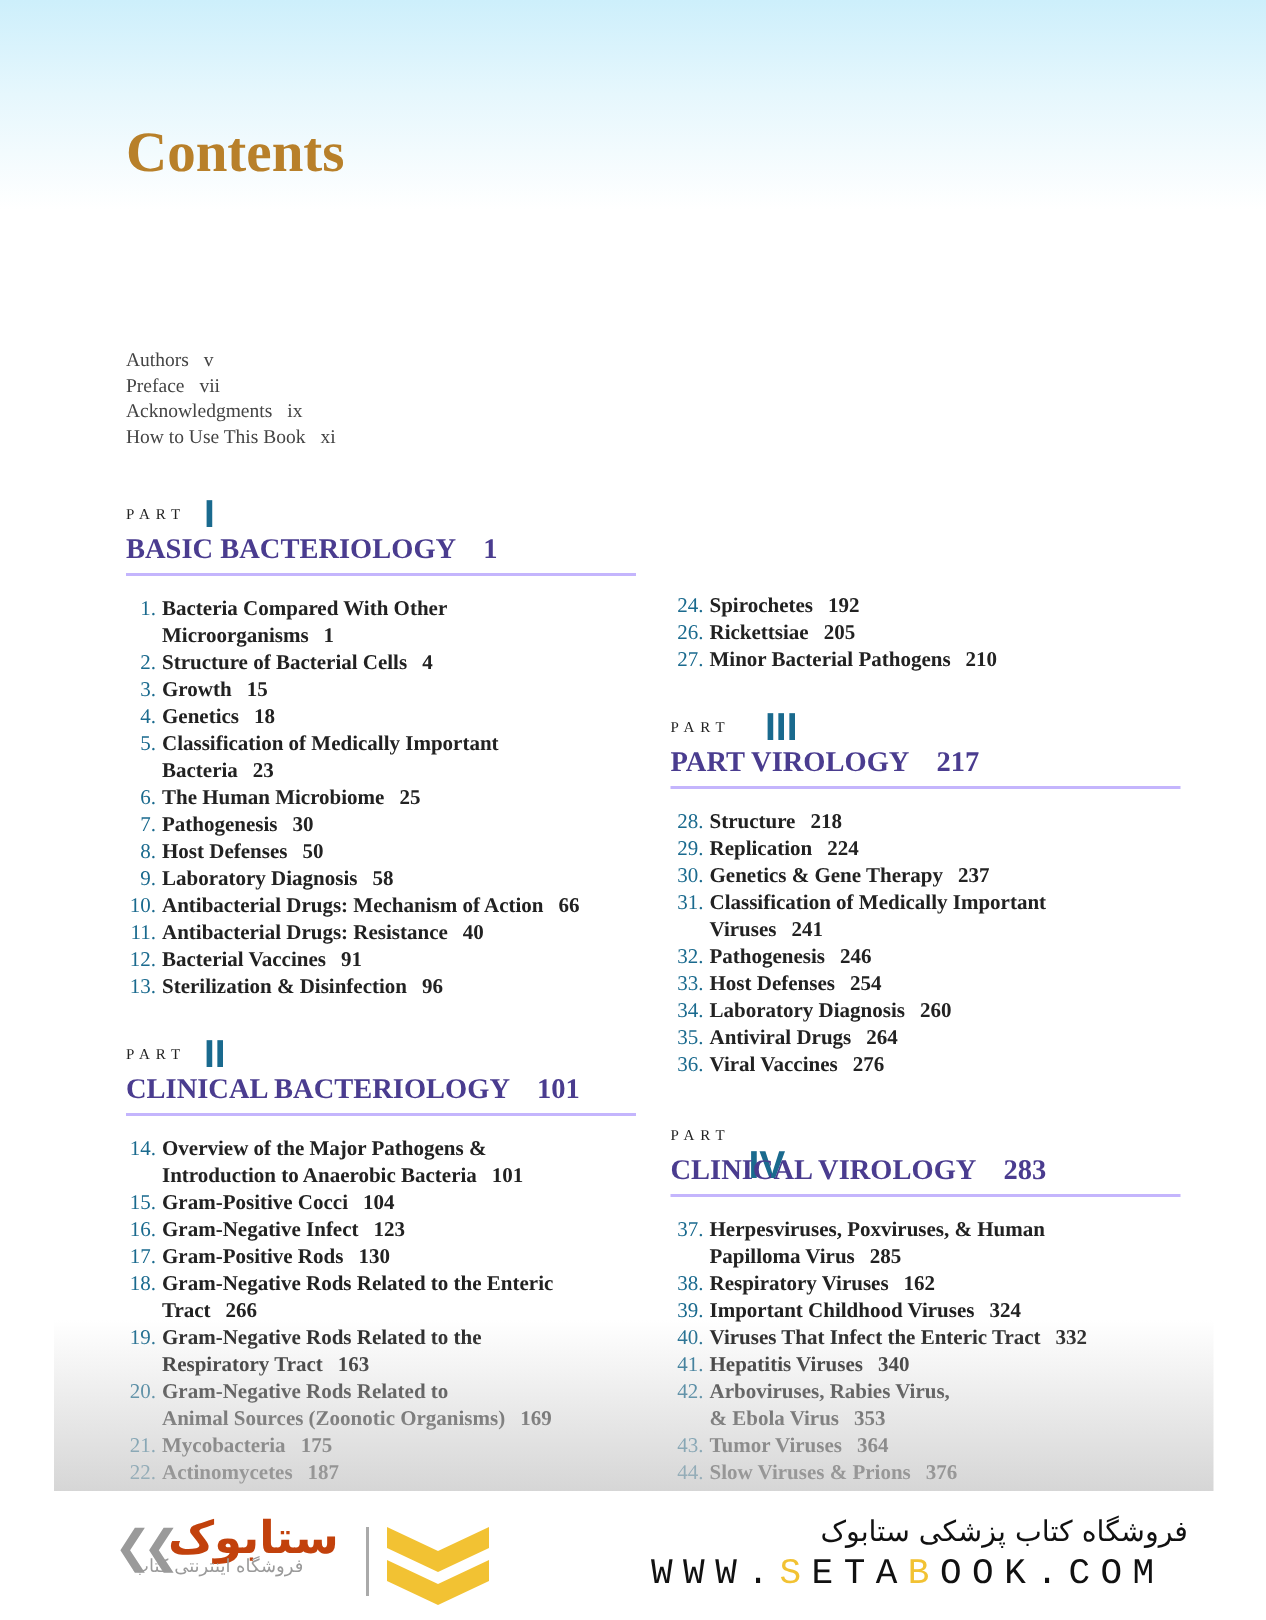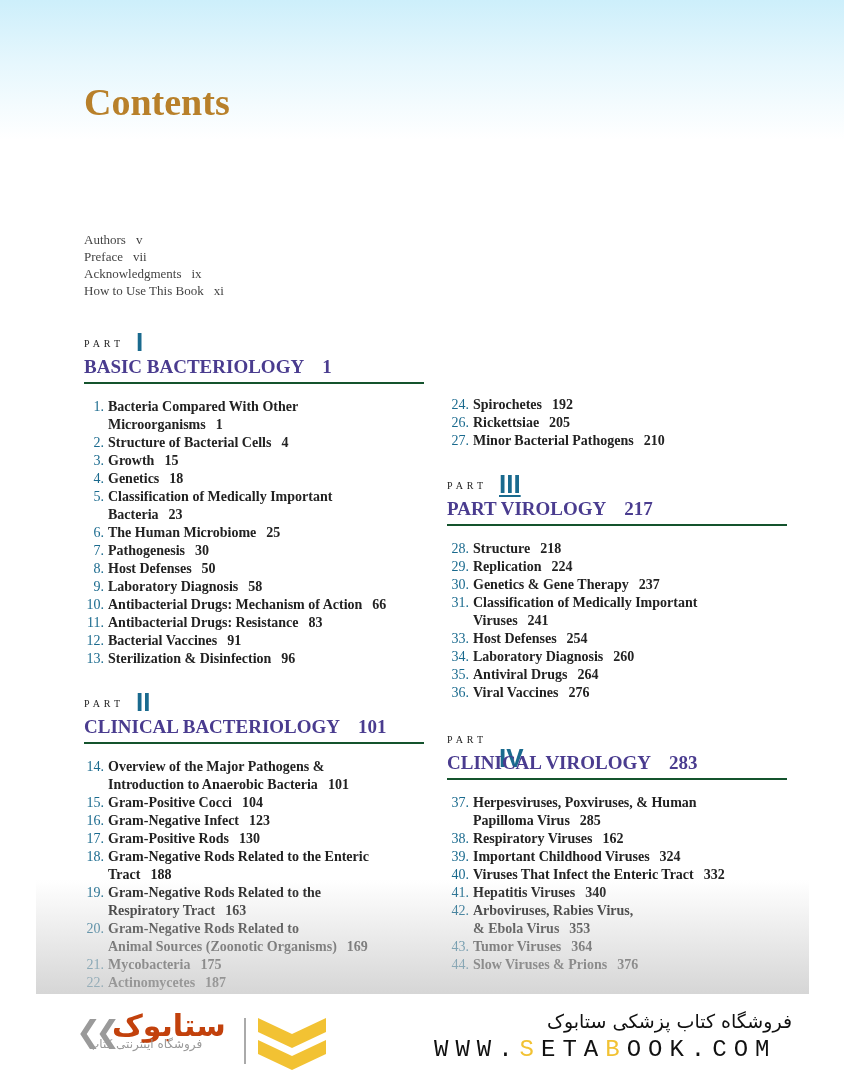--- a/index.html
+++ b/index.html
@@ -26,21 +26,21 @@
   .part-label {
     position: absolute; left: 0; top: 12px;
     font-size: 10px; letter-spacing: 4px; color: #222; font-family: "Liberation Serif", serif;
   }
   .part-numeral {
     position: absolute; top: -4px;
     font-family: "Liberation Sans", sans-serif; font-weight: bold; font-size: 26px;
     color: #1a6a8e; line-height: 28px;
   }
   .part-title-row {
-    position: relative; height: 28px; border-bottom: 2px solid #14532d;
+    position: relative; height: 28px; border-bottom: 2px solid #c4b5fd;
   }
   .part-title {
     position: absolute; left: 0; top: 2px;
     font-size: 19px; font-weight: bold; color: #4a3c8f; white-space: nowrap;
   }
   .part-title .pg { margin-left: 18px; }
   .chapters { margin-top: 12px; }
   .ch {
     position: relative; padding-left: 26px; font-size: 14px; font-weight: bold;
     color: #222; line-height: 18px; white-space: nowrap;
@@ -112,65 +112,66 @@
     <div class="ch"><span class="num">1.</span><span>Bacteria Compared With Other</span><span class="line2"><span>Microorganisms</span><span class="pg">1</span></span></div>
     <div class="ch"><span class="num">2.</span><span>Structure of Bacterial Cells</span><span class="pg">4</span></div>
     <div class="ch"><span class="num">3.</span><span>Growth</span><span class="pg">15</span></div>
     <div class="ch"><span class="num">4.</span><span>Genetics</span><span class="pg">18</span></div>
     <div class="ch"><span class="num">5.</span><span>Classification of Medically Important</span><span class="line2"><span>Bacteria</span><span class="pg">23</span></span></div>
     <div class="ch"><span class="num">6.</span><span>The Human Microbiome</span><span class="pg">25</span></div>
     <div class="ch"><span class="num">7.</span><span>Pathogenesis</span><span class="pg">30</span></div>
     <div class="ch"><span class="num">8.</span><span>Host Defenses</span><span class="pg">50</span></div>
     <div class="ch"><span class="num">9.</span><span>Laboratory Diagnosis</span><span class="pg">58</span></div>
     <div class="ch"><span class="num">10.</span><span>Antibacterial Drugs: Mechanism of Action</span><span class="pg">66</span></div>
-    <div class="ch"><span class="num">11.</span><span>Antibacterial Drugs: Resistance</span><span class="pg">83</span></div>
+    <div class="ch"><span class="num">11.</span><span>Antibacterial Drugs: Resistance</span><span class="pg">40</span></div>
     <div class="ch"><span class="num">12.</span><span>Bacterial Vaccines</span><span class="pg">91</span></div>
     <div class="ch"><span class="num">13.</span><span>Sterilization &amp; Disinfection</span><span class="pg">96</span></div>
   </div>
 
   <div class="part-head" style="height:20px; margin-top:22px;">
     <span class="part-label" style="top:8px;">PART</span>
     <span class="part-numeral" style="left:52px; top:-2px;">II</span>
   </div>
   <div class="part-title-row" style="margin-top:4px;">
     <span class="part-title"><span>CLINICAL BACTERIOLOGY</span><span class="pg">101</span></span>
   </div>
   <div class="chapters" style="margin-top:14px; margin-left:-2px;">
     <div class="ch"><span class="num">14.</span><span>Overview of the Major Pathogens &amp;</span><span class="line2"><span>Introduction to Anaerobic Bacteria</span><span class="pg">101</span></span></div>
     <div class="ch"><span class="num">15.</span><span>Gram-Positive Cocci</span><span class="pg">104</span></div>
     <div class="ch"><span class="num">16.</span><span>Gram-Negative Infect</span><span class="pg">123</span></div>
     <div class="ch"><span class="num">17.</span><span>Gram-Positive Rods</span><span class="pg">130</span></div>
-    <div class="ch"><span class="num">18.</span><span>Gram-Negative Rods Related to the Enteric</span><span class="line2"><span>Tract</span><span class="pg">188</span></span></div>
+    <div class="ch"><span class="num">18.</span><span>Gram-Negative Rods Related to the Enteric</span><span class="line2"><span>Tract</span><span class="pg">266</span></span></div>
     <div class="ch"><span class="num">19.</span><span>Gram-Negative Rods Related to the</span><span class="line2"><span>Respiratory Tract</span><span class="pg">163</span></span></div>
     <div class="ch"><span class="num">20.</span><span>Gram-Negative Rods Related to</span><span class="line2"><span>Animal Sources (Zoonotic Organisms)</span><span class="pg">169</span></span></div>
     <div class="ch"><span class="num">21.</span><span>Mycobacteria</span><span class="pg">175</span></div>
     <div class="ch"><span class="num">22.</span><span>Actinomycetes</span><span class="pg">187</span></div>
     <div class="ch"><span class="num">23.</span><span>Mycoplasmas</span><span class="pg">190</span></div>
   </div>
 </div>
 
 <div class="column" style="left:447px; top:396px;">
   <div class="chapters" style="margin-top:0;">
     <div class="ch"><span class="num">24.</span><span>Spirochetes</span><span class="pg">192</span></div>
     <div class="ch"><span class="num">26.</span><span>Rickettsiae</span><span class="pg">205</span></div>
     <div class="ch"><span class="num">27.</span><span>Minor Bacterial Pathogens</span><span class="pg">210</span></div>
   </div>
 
   <div class="part-head" style="height:20px; margin-top:22px;">
     <span class="part-label" style="top:8px;">PART</span>
-    <span class="part-numeral" style="left:52px; top:-2px;text-decoration:underline;">III</span>
+    <span class="part-numeral" style="left:63px; top:-2px;">III</span>
   </div>
   <div class="part-title-row" style="margin-top:4px;">
     <span class="part-title"><span>PART VIROLOGY</span><span class="pg">217</span></span>
   </div>
   <div class="chapters" style="margin-top:14px;">
     <div class="ch"><span class="num">28.</span><span>Structure</span><span class="pg">218</span></div>
     <div class="ch"><span class="num">29.</span><span>Replication</span><span class="pg">224</span></div>
     <div class="ch"><span class="num">30.</span><span>Genetics &amp; Gene Therapy</span><span class="pg">237</span></div>
     <div class="ch"><span class="num">31.</span><span>Classification of Medically Important</span><span class="line2"><span>Viruses</span><span class="pg">241</span></span></div>
+    <div class="ch"><span class="num">32.</span><span>Pathogenesis</span><span class="pg">246</span></div>
     <div class="ch"><span class="num">33.</span><span>Host Defenses</span><span class="pg">254</span></div>
     <div class="ch"><span class="num">34.</span><span>Laboratory Diagnosis</span><span class="pg">260</span></div>
     <div class="ch"><span class="num">35.</span><span>Antiviral Drugs</span><span class="pg">264</span></div>
     <div class="ch"><span class="num">36.</span><span>Viral Vaccines</span><span class="pg">276</span></div>
   </div>
 
   <div class="part-head" style="height:20px; margin-top:24px;">
     <span class="part-label" style="top:8px;">PART</span>
     <span class="part-numeral" style="left:52px; top:-2px;margin-top:20px;">IV</span>
   </div>

